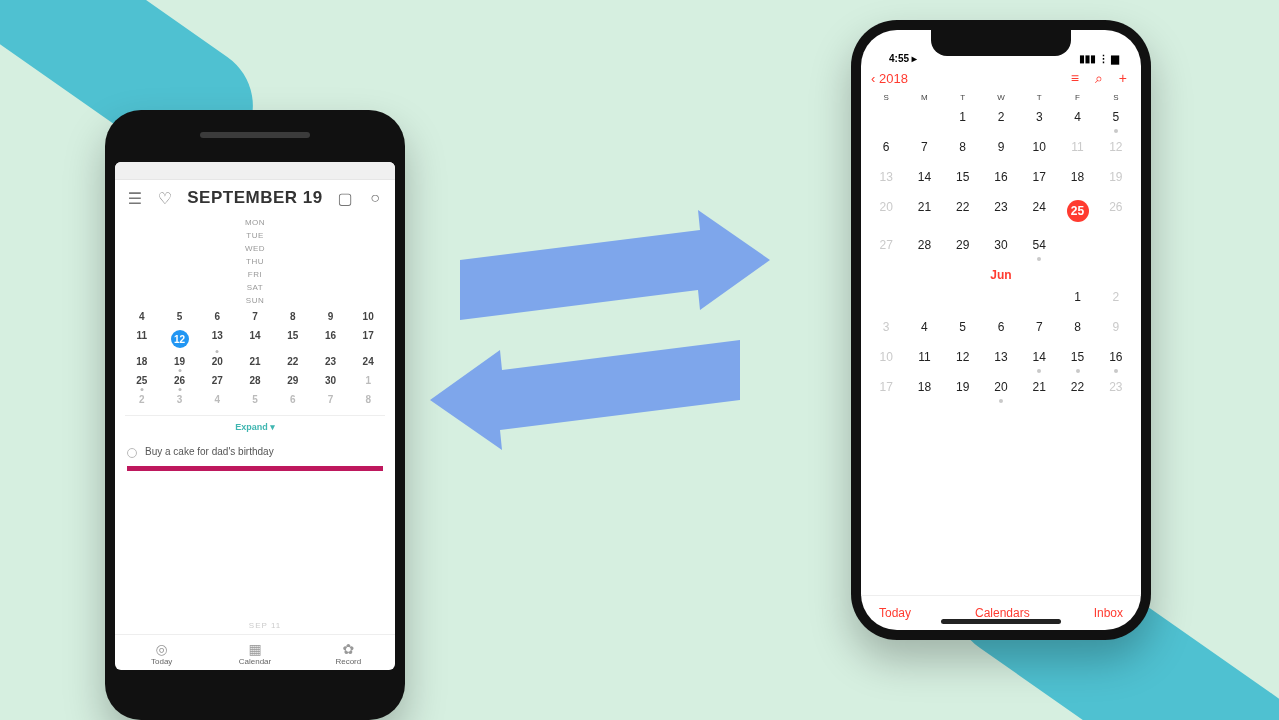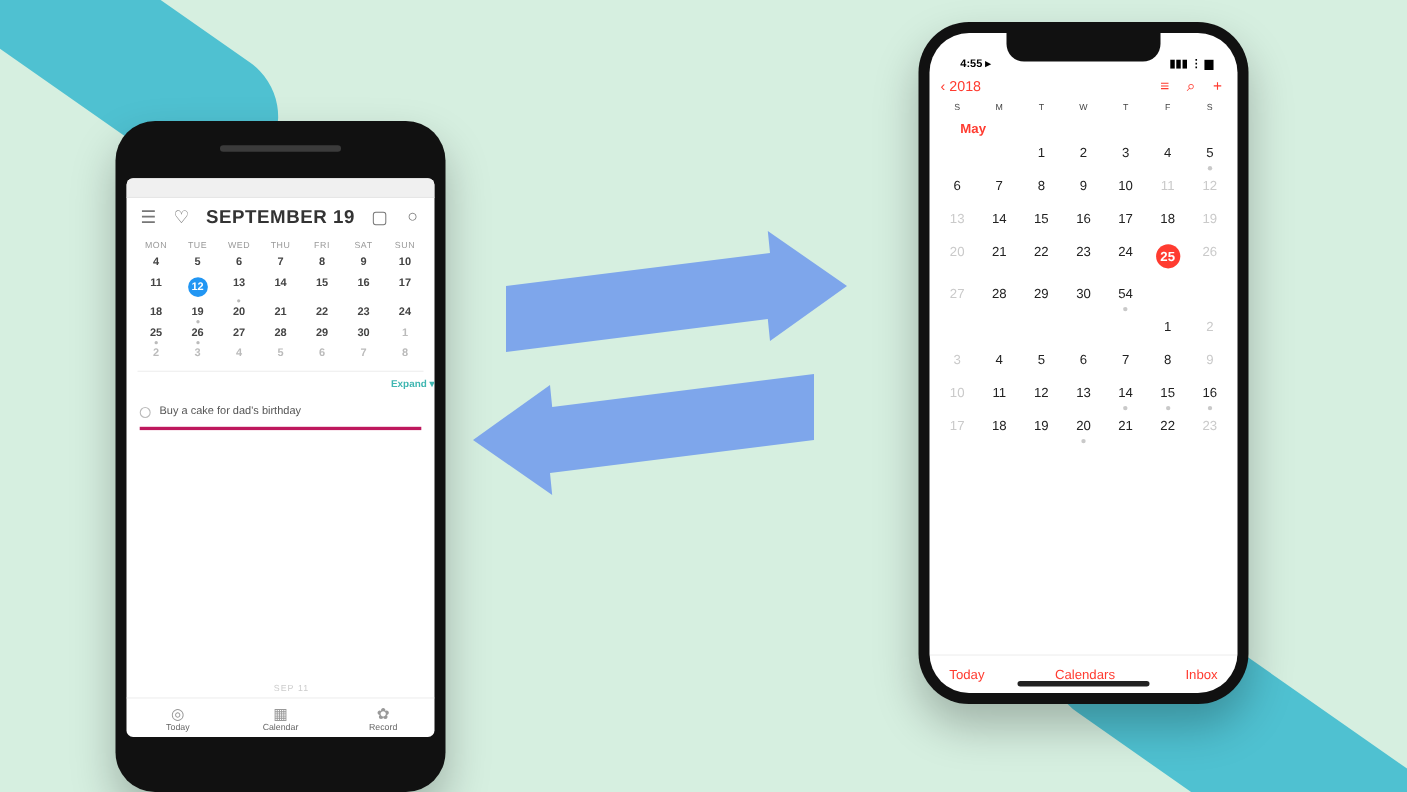--- a/index.html
+++ b/index.html
@@ -17,21 +17,21 @@
     position: absolute; background: #111; border-radius: 36px; box-shadow: 0 20px 40px rgba(0,0,0,.25);
   }
   .phone.android {
     left: 105px; top: 110px; width: 300px; height: 610px; padding: 52px 10px 50px 10px;
   }
   .phone.android .speaker {
     position: absolute; top: 22px; left: 50%; transform: translateX(-50%);
     width: 110px; height: 6px; background: #3b3b3b; border-radius: 3px;
   }
   .phone.iphone {
-    right: 144px; top: 20px; width: 300px; height: 620px; border-radius: 46px; padding: 10px;
+    right: 128px; top: 20px; width: 300px; height: 620px; border-radius: 46px; padding: 10px;
   }
   .phone.iphone .notch {
     position: absolute; top: 10px; left: 50%; transform: translateX(-50%);
     width: 140px; height: 26px; background: #111; border-radius: 0 0 16px 16px; z-index: 5;
   }
   .screen {
     background: #fff; width: 100%; height: 100%; border-radius: 6px; overflow: hidden; position: relative;
     display: flex; flex-direction: column;
   }
   .phone.iphone .screen { border-radius: 36px; }
@@ -44,34 +44,34 @@
   .android .browserbar {
     height: 18px; background: #f0f0f0; border-bottom: 1px solid #e6e6e6;
   }
   .android .appheader {
     display: flex; align-items: center; justify-content: space-between; padding: 8px 10px 8px 10px;
   }
   .android .appheader .iconbtn {
     width: 20px; height: 20px; display: inline-flex; align-items: center; justify-content: center; color: #777;
   }
   .android .appheader .title { font-size: 17px; font-weight: 700; letter-spacing: .5px; color: #333; }
-  .android .dayrow { display: flex; padding: 0 8px; }
+  .android .dayrow { display: flex; padding: 0 8px; flex-direction: column; }
   .android .daycell, .android .numcell { flex: 1; text-align: center; }
   .android .daycell { font-size: 8px; color: #999; letter-spacing: .5px; padding: 2px 0; }
   .android .weekrow { display: flex; padding: 0 8px; }
   .android .numcell { font-size: 10px; font-weight: 600; color: #444; padding: 4px 0; position: relative; }
   .android .numcell.dim { color: #bbb; }
   .android .numcell.sel span {
     display: inline-flex; width: 18px; height: 18px; border-radius: 50%; background: #2196f3; color: #fff; align-items: center; justify-content: center;
   }
   .android .numcell.dot::after { content:""; position:absolute; bottom:-1px; left:50%; transform:translateX(-50%); width:3px; height:3px; border-radius:50%; background:#bbb; }
   .android .separator { height: 1px; background: #eee; margin: 6px 10px 2px; }
-  .android .expand { font-size: 9px; color: #3fb6b1; text-align:right; padding: 4px 0 6px; font-weight:600; }
+  .android .expand { font-size: 9px; color: #3fb6b1; text-align:center; padding: 4px 0 6px; font-weight:600; }
   .android .events { padding: 0 12px; flex: 1; overflow: hidden; }
-  .android .event { display: flex; align-items: flex-start; gap: 8px; padding: 8px 0; border-bottom: 3px solid #be185d; }
+  .android .event { display: flex; align-items: flex-start; gap: 8px; padding: 8px 0; border-bottom: 5px solid #be185d; }
   .android .event .bullet { width: 10px; height: 10px; border-radius: 50%; border: 1.5px solid #bbb; margin-top: 2px; flex-shrink: 0; }
   .android .event .bullet.yellow { background: #f5c518; border-color: #f5c518; border-radius: 2px; }
   .android .event .bullet.blue { background: #2196f3; border-color: #2196f3; }
   .android .event .bullet.red { background: #e53935; border-color: #e53935; }
   .android .event .txt { flex:1; }
   .android .event .label { font-size: 10px; color:#555; font-weight:500; }
   .android .event .sub { font-size: 8px; color:#bbb; line-height:1.2; }
   .android .event .time { font-size: 8px; color:#bbb; text-align:right; white-space: nowrap; }
   .android .backbar { font-size:8px; color:#ccc; text-align:center; padding:4px 0; letter-spacing:1px;margin-left:20px; }
   .android .bottomnav {
@@ -215,21 +215,20 @@
     </div>
     <div class="dayrow" id="iph-days">
         <div class="daycell">S</div>
         <div class="daycell">M</div>
         <div class="daycell">T</div>
         <div class="daycell">W</div>
         <div class="daycell">T</div>
         <div class="daycell">F</div>
         <div class="daycell">S</div>
       </div>
-    <div class="monthlabel">May</div>
     <div id="iph-may">
         <div class="weekrow">
           <div class="ncell"></div>
           <div class="ncell"></div>
           <div class="ncell"><span>1</span></div>
           <div class="ncell"><span>2</span></div>
           <div class="ncell"><span>3</span></div>
           <div class="ncell"><span>4</span></div>
           <div class="ncell dot"><span>5</span></div>
         </div>
@@ -263,20 +262,21 @@
         <div class="weekrow">
           <div class="ncell gray"><span>27</span></div>
           <div class="ncell"><span>28</span></div>
           <div class="ncell"><span>29</span></div>
           <div class="ncell"><span>30</span></div>
           <div class="ncell dot"><span>54</span></div>
           <div class="ncell"></div>
           <div class="ncell"></div>
         </div>
       </div>
+    <div class="monthlabel" style="padding-left:0;text-align:center;">Jun</div>
     <div id="iph-jun">
         <div class="weekrow">
           <div class="ncell"></div>
           <div class="ncell"></div>
           <div class="ncell"></div>
           <div class="ncell"></div>
           <div class="ncell"></div>
           <div class="ncell"><span>1</span></div>
           <div class="ncell gray"><span>2</span></div>
         </div>

